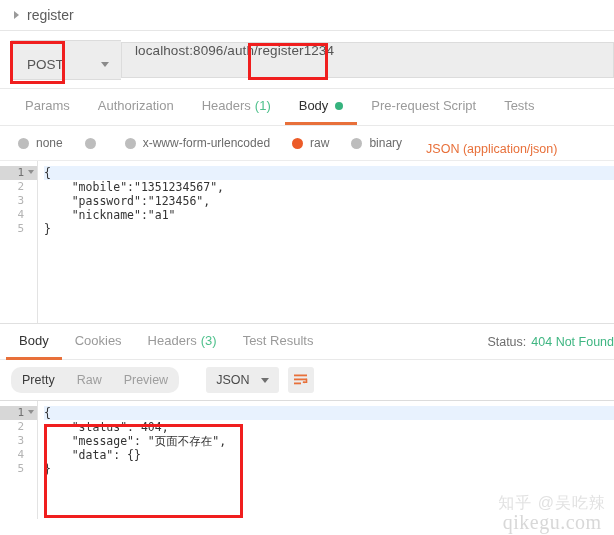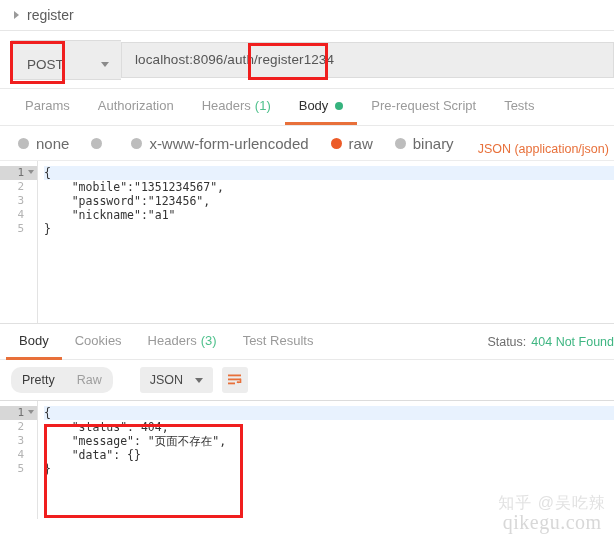--- a/index.html
+++ b/index.html
@@ -60,21 +60,20 @@
     border-top: 5px solid #8a8a8a;
     border-left: 4px solid transparent;
     border-right: 4px solid transparent;
   }
   .url-input {
     flex: 1;
     height: 36px;
     background: #ededed;
     border: 1px solid #dcdcdc;
     display: flex;
-    align-items: center;
     padding-left: 13px;
     font-size: 13.5px;
     color: #555;
     letter-spacing: .1px;
   }
 
   
   .req-tabs {
     height: 37px;
     display: flex;
@@ -107,21 +106,21 @@
     padding-left: 18px;
     background: #fff;
     border-bottom: 1px solid #ececec;
   }
   .radio-item { display: flex; align-items: center; margin-right: 22px; }
   .radio-dot {
     width: 11px; height: 11px; border-radius: 50%;
     background: #bdbdbd; margin-right: 7px;
   }
   .radio-dot.sel { background: #ec5b28; }
-  .radio-label { font-size: 15px; color: #6b6b6b; }
+  .radio-label { font-size: 12px; color: #6b6b6b; }
   .json-type {
     color: #e8703a;
     font-size: 12.5px;
     margin-left: 2px;
     margin-top: 12px;
   }
 
   
   .editor {
     position: relative;
@@ -395,20 +394,21 @@
   <div class="status-wrap">
     <span>Status:</span>
     <span class="status-val">404 Not Found</span>
   </div>
 </div>
 
 <div class="resp-toolbar">
   <div class="seg-group">
     <div class="seg active">Pretty</div>
     <div class="seg">Raw</div>
+    <div class="seg">Preview</div>
   </div>
   <div class="fmt-select">
     <span>JSON</span>
     <span class="caret-down"></span>
   </div>
   <div class="wrap-btn">
     <svg width="16" height="14" viewBox="0 0 16 14">
       <rect x="1" y="1.5" width="13" height="1.8" fill="#e8703a"></rect>
       <rect x="1" y="5.5" width="13" height="1.8" fill="#e8703a"></rect>
       <rect x="1" y="9.5" width="7" height="1.8" fill="#e8703a"></rect>

